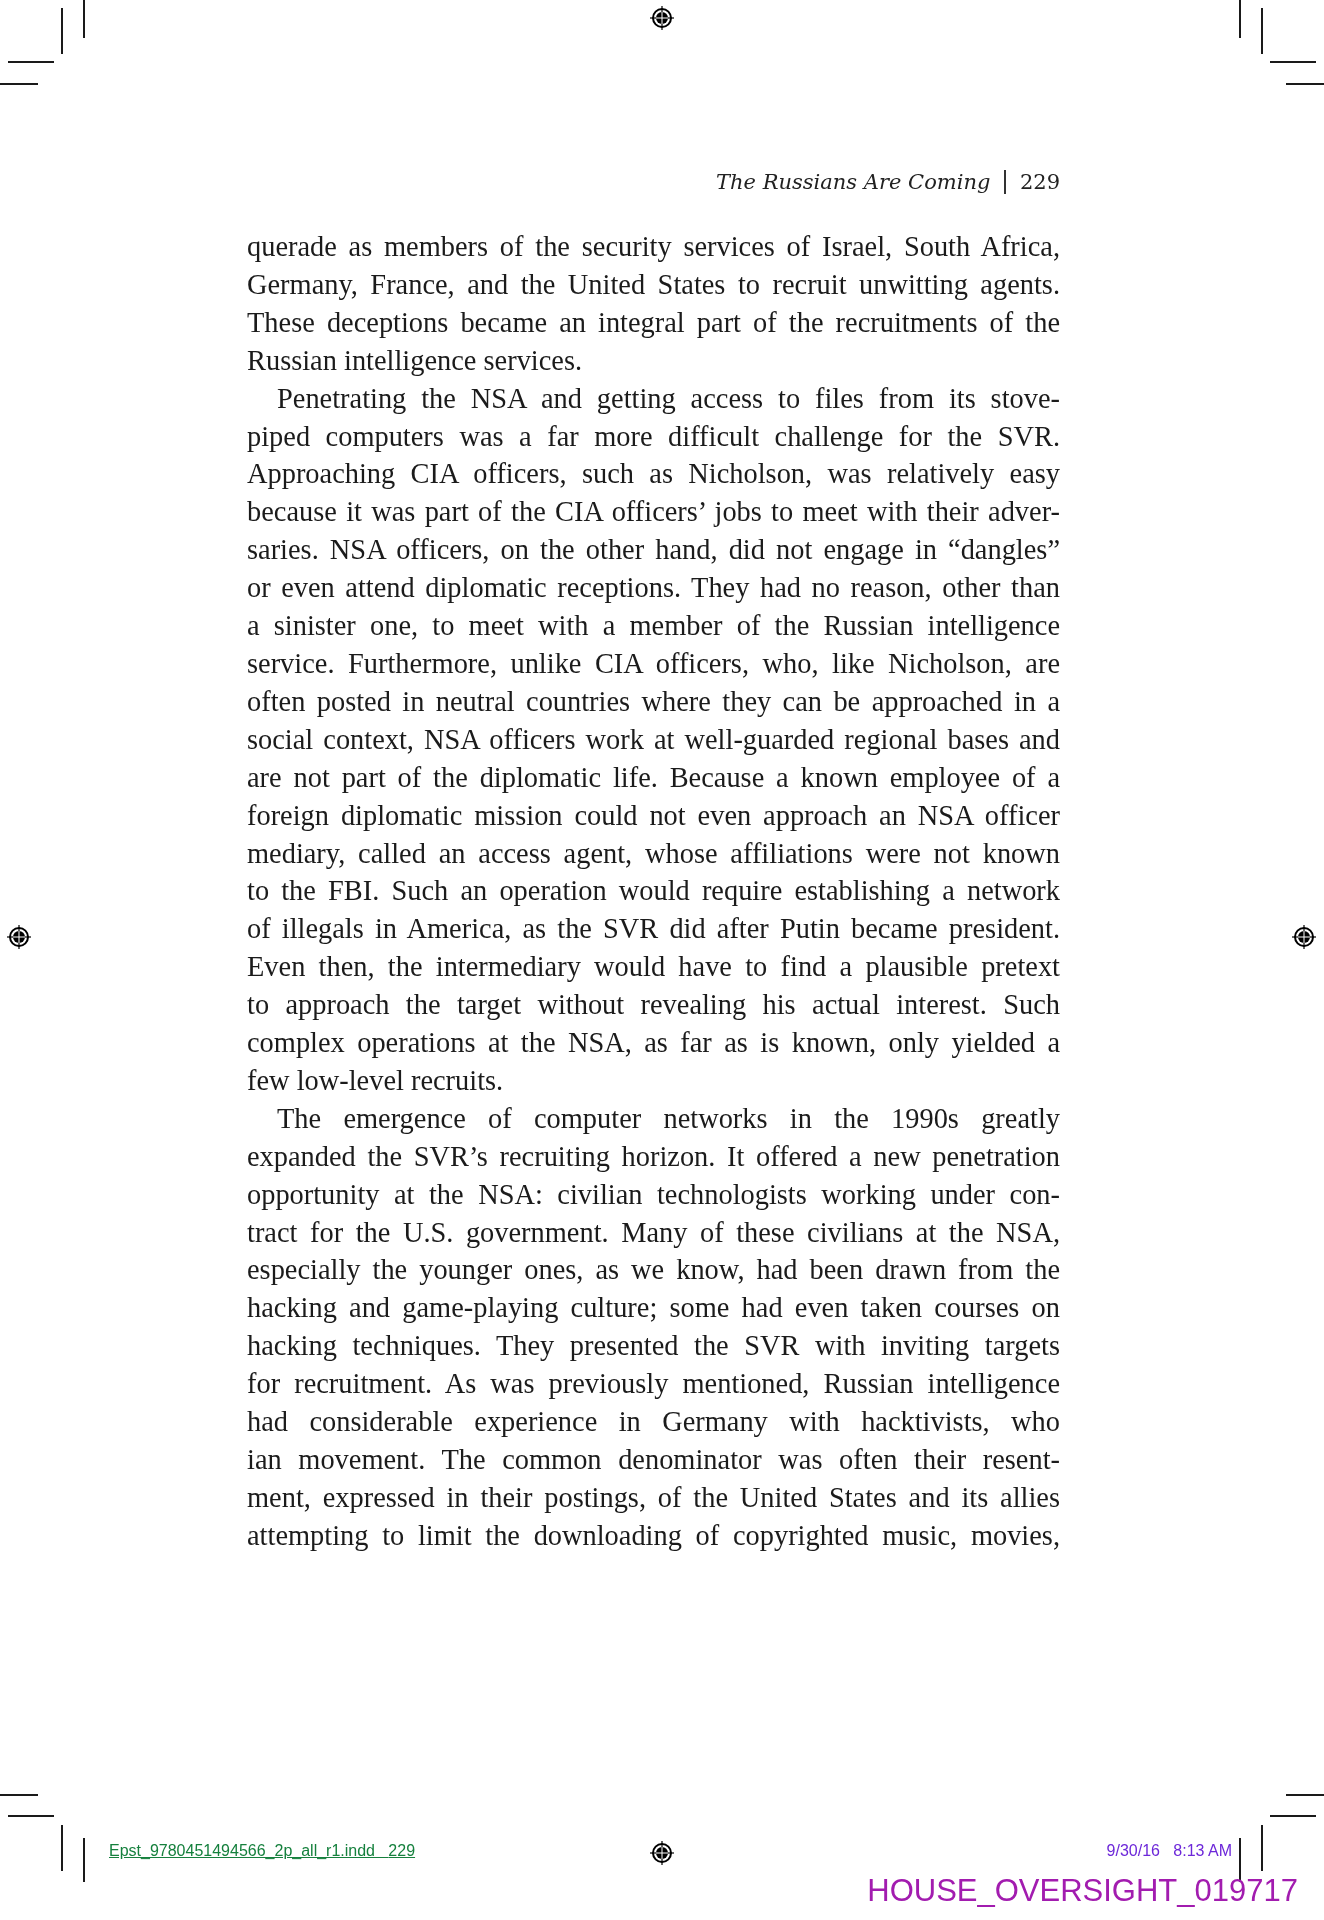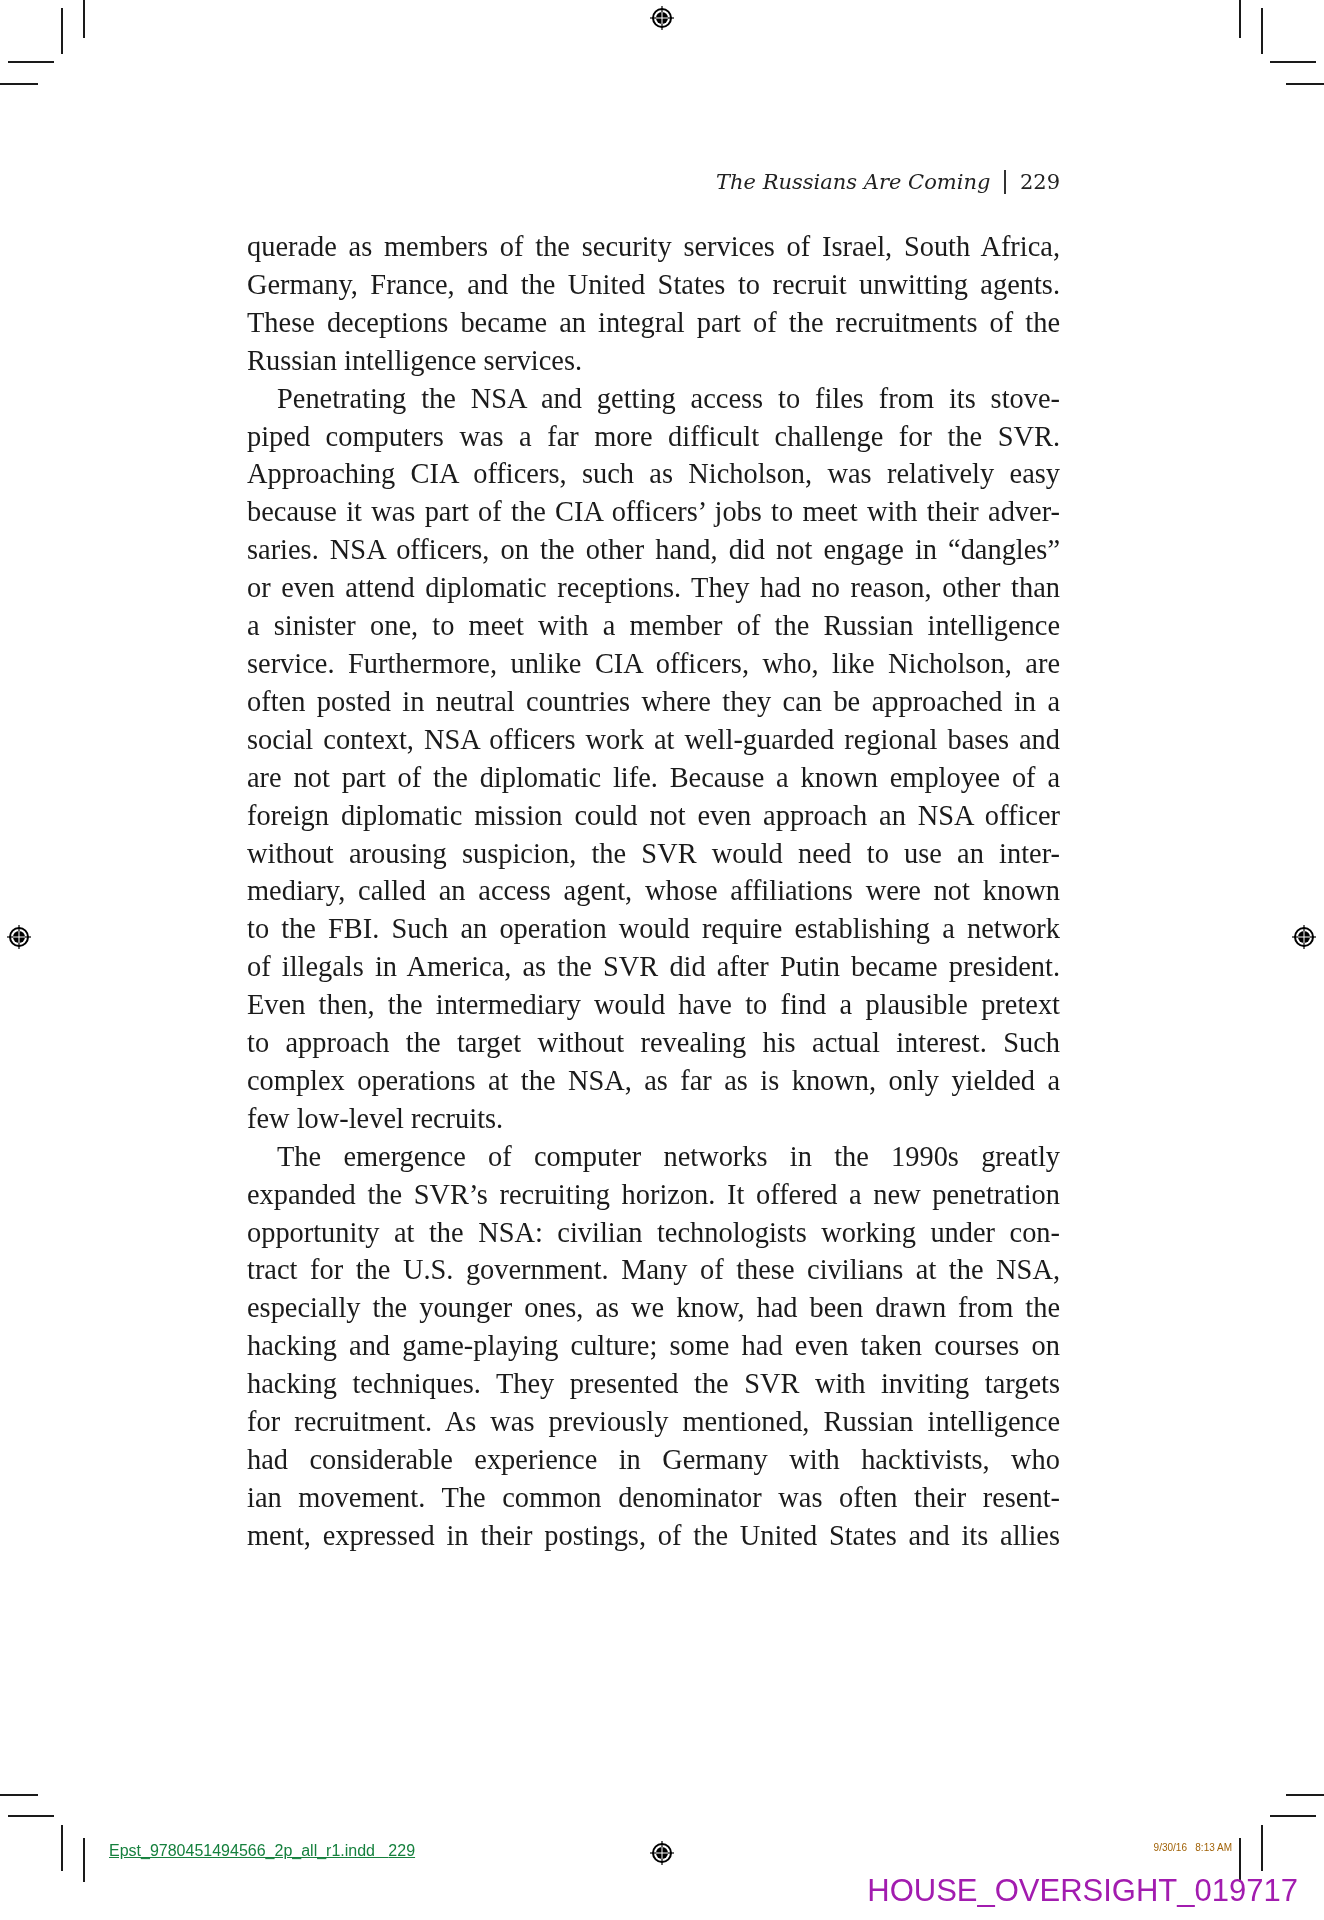--- a/index.html
+++ b/index.html
@@ -30,21 +30,21 @@
     .body-text .line span { white-space: normal; }
 
     .slug-left {
       position: absolute; left: 109px; top: 1842px;
       font-family: "Liberation Sans", "DejaVu Sans", sans-serif;
       font-size: 16px; color: #15803d; white-space: pre; text-decoration: underline;
     }
     .slug-right {
       position: absolute; right: 92px; top: 1842px;
       font-family: "Liberation Sans", "DejaVu Sans", sans-serif;
-      font-size: 10px; color: #a16207; white-space: pre;
+      font-size: 16px; color: #6d28d9; white-space: pre;
     }
     .bates {
       position: absolute; right: 26px; top: 1873px;
       font-family: "Liberation Sans", "DejaVu Sans", sans-serif;
       font-size: 31px; color: #a21caf; letter-spacing: 0px; white-space: nowrap;
     }
   </style>
 </head>
 <body>
 
@@ -119,38 +119,38 @@
       <span class="line" style="white-space: nowrap; display: block;"><span style="white-space: nowrap; word-spacing: 0px;">Approaching CIA officers, such as Nicholson, was relatively easy</span></span>
       <span class="line" style="white-space: nowrap; display: block;"><span style="white-space: nowrap; word-spacing: 0px;">because it was part of the CIA officers’ jobs to meet with their adver-</span></span>
       <span class="line" style="white-space: nowrap; display: block;"><span style="white-space: nowrap; word-spacing: 0px;">saries. NSA officers, on the other hand, did not engage in “dangles”</span></span>
       <span class="line" style="white-space: nowrap; display: block;"><span style="white-space: nowrap; word-spacing: 0px;">or even attend diplomatic receptions. They had no reason, other than</span></span>
       <span class="line" style="white-space: nowrap; display: block;"><span style="white-space: nowrap; word-spacing: 0px;">a sinister one, to meet with a member of the Russian intelligence</span></span>
       <span class="line" style="white-space: nowrap; display: block;"><span style="white-space: nowrap; word-spacing: 0px;">service. Furthermore, unlike CIA officers, who, like Nicholson, are</span></span>
       <span class="line" style="white-space: nowrap; display: block;"><span style="white-space: nowrap; word-spacing: 0px;">often posted in neutral countries where they can be approached in a</span></span>
       <span class="line" style="white-space: nowrap; display: block;"><span style="white-space: nowrap; word-spacing: 0px; margin-top: 16px;">social context, NSA officers work at well-guarded regional bases and</span></span>
       <span class="line" style="white-space: nowrap; display: block;"><span style="white-space: nowrap; word-spacing: 0px;">are not part of the diplomatic life. Because a known employee of a</span></span>
       <span class="line" style="white-space: nowrap; display: block;"><span style="white-space: nowrap; word-spacing: 0px;">foreign diplomatic mission could not even approach an NSA officer</span></span>
-      <span class="line" style="white-space: nowrap; display: block;"><span style="white-space: nowrap; word-spacing: 0px;">without arousing suspicion, the SVR would need to use an inter-</span></span>
       <span class="line" style="white-space: nowrap; display: block;"><span style="white-space: nowrap; word-spacing: 0px;">mediary, called an access agent, whose affiliations were not known</span></span>
       <span class="line" style="white-space: nowrap; display: block;"><span style="white-space: nowrap; word-spacing: 0px;">to the FBI. Such an operation would require establishing a network</span></span>
       <span class="line" style="white-space: nowrap; display: block;"><span style="white-space: nowrap; word-spacing: 0px;">of illegals in America, as the SVR did after Putin became president.</span></span>
       <span class="line" style="white-space: nowrap; display: block;"><span style="white-space: nowrap; word-spacing: 0px;">Even then, the intermediary would have to find a plausible pretext</span></span>
       <span class="line" style="white-space: nowrap; display: block;"><span style="white-space: nowrap; word-spacing: 0px;">to approach the target without revealing his actual interest. Such</span></span>
       <span class="line" style="white-space: nowrap; display: block;"><span style="white-space: nowrap; word-spacing: 0px;">complex operations at the NSA, as far as is known, only yielded a</span></span>
       <span class="line last">few low-level recruits.</span>
       <span class="line indent" style="white-space: nowrap; display: block;"><span style="white-space: nowrap; word-spacing: 0px;">The emergence of computer networks in the 1990s greatly</span></span>
       <span class="line" style="white-space: nowrap; display: block;"><span style="white-space: nowrap; word-spacing: 0px;">expanded the SVR’s recruiting horizon. It offered a new penetration</span></span>
       <span class="line" style="white-space: nowrap; display: block;"><span style="white-space: nowrap; word-spacing: 0px;">opportunity at the NSA: civilian technologists working under con-</span></span>
       <span class="line" style="white-space: nowrap; display: block;"><span style="white-space: nowrap; word-spacing: 0px;">tract for the U.S. government. Many of these civilians at the NSA,</span></span>
       <span class="line" style="white-space: nowrap; display: block;"><span style="white-space: nowrap; word-spacing: 0px;">especially the younger ones, as we know, had been drawn from the</span></span>
       <span class="line" style="white-space: nowrap; display: block;"><span style="white-space: nowrap; word-spacing: 0px;">hacking and game-playing culture; some had even taken courses on</span></span>
       <span class="line" style="white-space: nowrap; display: block;"><span style="white-space: nowrap; word-spacing: 0px;">hacking techniques. They presented the SVR with inviting targets</span></span>
       <span class="line" style="white-space: nowrap; display: block;"><span style="white-space: nowrap; word-spacing: 0px;">for recruitment. As was previously mentioned, Russian intelligence</span></span>
       <span class="line" style="white-space: nowrap; display: block;"><span style="white-space: nowrap; word-spacing: 0px;">had considerable experience in Germany with hacktivists, who</span></span>
       <span class="line" style="white-space: nowrap; display: block;"><span style="white-space: nowrap; word-spacing: 0px;">ian movement. The common denominator was often their resent-</span></span>
       <span class="line" style="white-space: nowrap; display: block;"><span style="white-space: nowrap; word-spacing: 0px;">ment, expressed in their postings, of the United States and its allies</span></span>
+      <span class="line" style="white-space: nowrap; display: block;"><span style="white-space: nowrap; word-spacing: 0px;">attempting to limit the downloading of copyrighted music, movies,</span></span>
     </div>
 
   <div class="slug-left"><span>Epst_9780451494566_2p_all_r1.indd</span>   <span>229</span></div>
   <div class="slug-right"><span>9/30/16</span>   <span>8:13 AM</span></div>
 
   <div class="bates">HOUSE_OVERSIGHT_019717</div>
 </div>
 
 </body></html>

